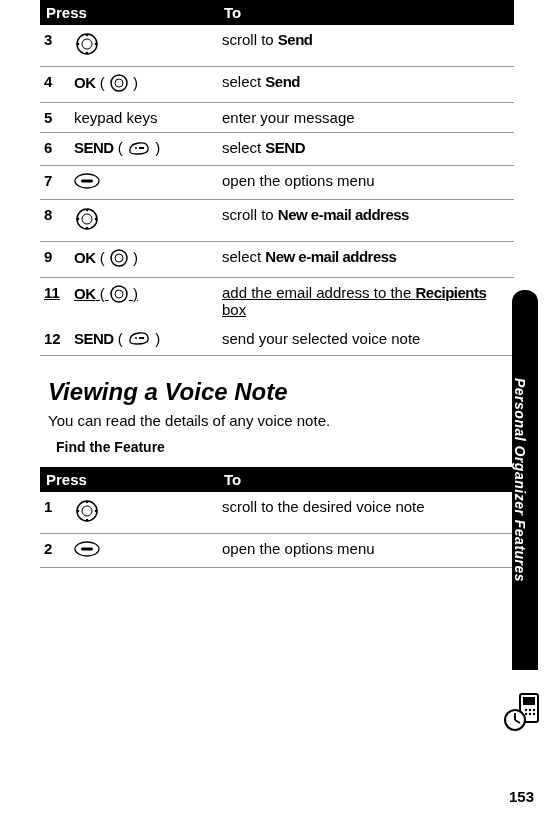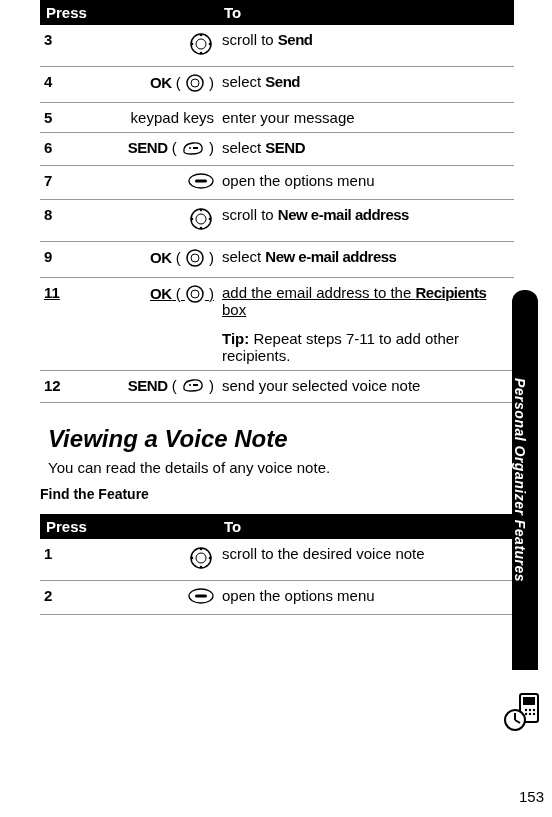--- a/index.html
+++ b/index.html
@@ -36,41 +36,40 @@
   table.steps tr.nobottom td {
     border-bottom: none;
     text-decoration: underline;
   }
   .stepnum {
     width: 22px;
     font-weight: bold;
   }
   .presscol {
     width: 140px;
-    text-align: right;
   }
   .bold { font-weight: bold; }
   .condensed { font-family: "Arial Narrow", Arial, sans-serif; font-weight: bold; letter-spacing: -0.5px; }
   .icon {
     display: inline-block;
     vertical-align: middle;
   }
   h2.section {
     font-style: italic;
     font-weight: bold;
     font-size: 24px;
     margin: 22px 0 6px 8px;
   }
   p.intro {
     font-size: 15px;
     margin: 4px 0 10px 8px;
   }
   .findfeat {
     display: flex;
-    margin: 4px 0 12px 0;
+    margin: 4px 0 12px 16px;
     font-size: 14px;
   }
   .findfeat .ff-label {
     font-weight: bold;
     width: 200px;
   }
   .findfeat .ff-path {
     flex: 1;
   }
   .sidetab {
@@ -96,23 +95,23 @@
   }
   .sideicon {
     position: absolute;
     right: 8px;
     top: 690px;
     width: 42px;
     height: 42px;
   }
   .pagenum {
     position: absolute;
-    right: 8px;
+    right: 18px;
     bottom: 12px;
-    font-weight: normal;
+    font-weight: bold;
     font-size: 15px;
   }
 </style>
 </head>
 <body>
 
 <div class="page">
 
   <table class="steps">
     <thead>
@@ -236,27 +235,20 @@
           <span class="condensed">OK</span> (
           <span class="icon">
             <svg width="20" height="20" viewBox="0 0 20 20">
                 <circle cx="10" cy="10" r="8" fill="none" stroke="#000" stroke-width="1.5"></circle>
                 <circle cx="10" cy="10" r="4" fill="none" stroke="#000" stroke-width="1"></circle>
               </svg>
           </span> )
         </td>
         <td>
           <span>add the email address to the </span><span class="condensed">Recipients</span><span> box</span>
-        </td>
-      </tr>
-      <tr>
-        <td></td>
-          <td></td>
-        <td>
-          <span class="bold">Tip:</span><span> Repeat steps 7-11 to add other recipients.</span>
         </td>
       </tr>
 
       <tr>
         <td class="stepnum">12</td>
         <td class="presscol">
           <span class="condensed">SEND</span> (
           <span class="icon">
             <svg width="24" height="16" viewBox="0 0 24 16">
                 <path d="M3 12 Q2 4 12 3 Q22 2 21 10 Q20 14 10 14 Q4 14 3 12 Z" fill="none" stroke="#000" stroke-width="1.3"></path>

